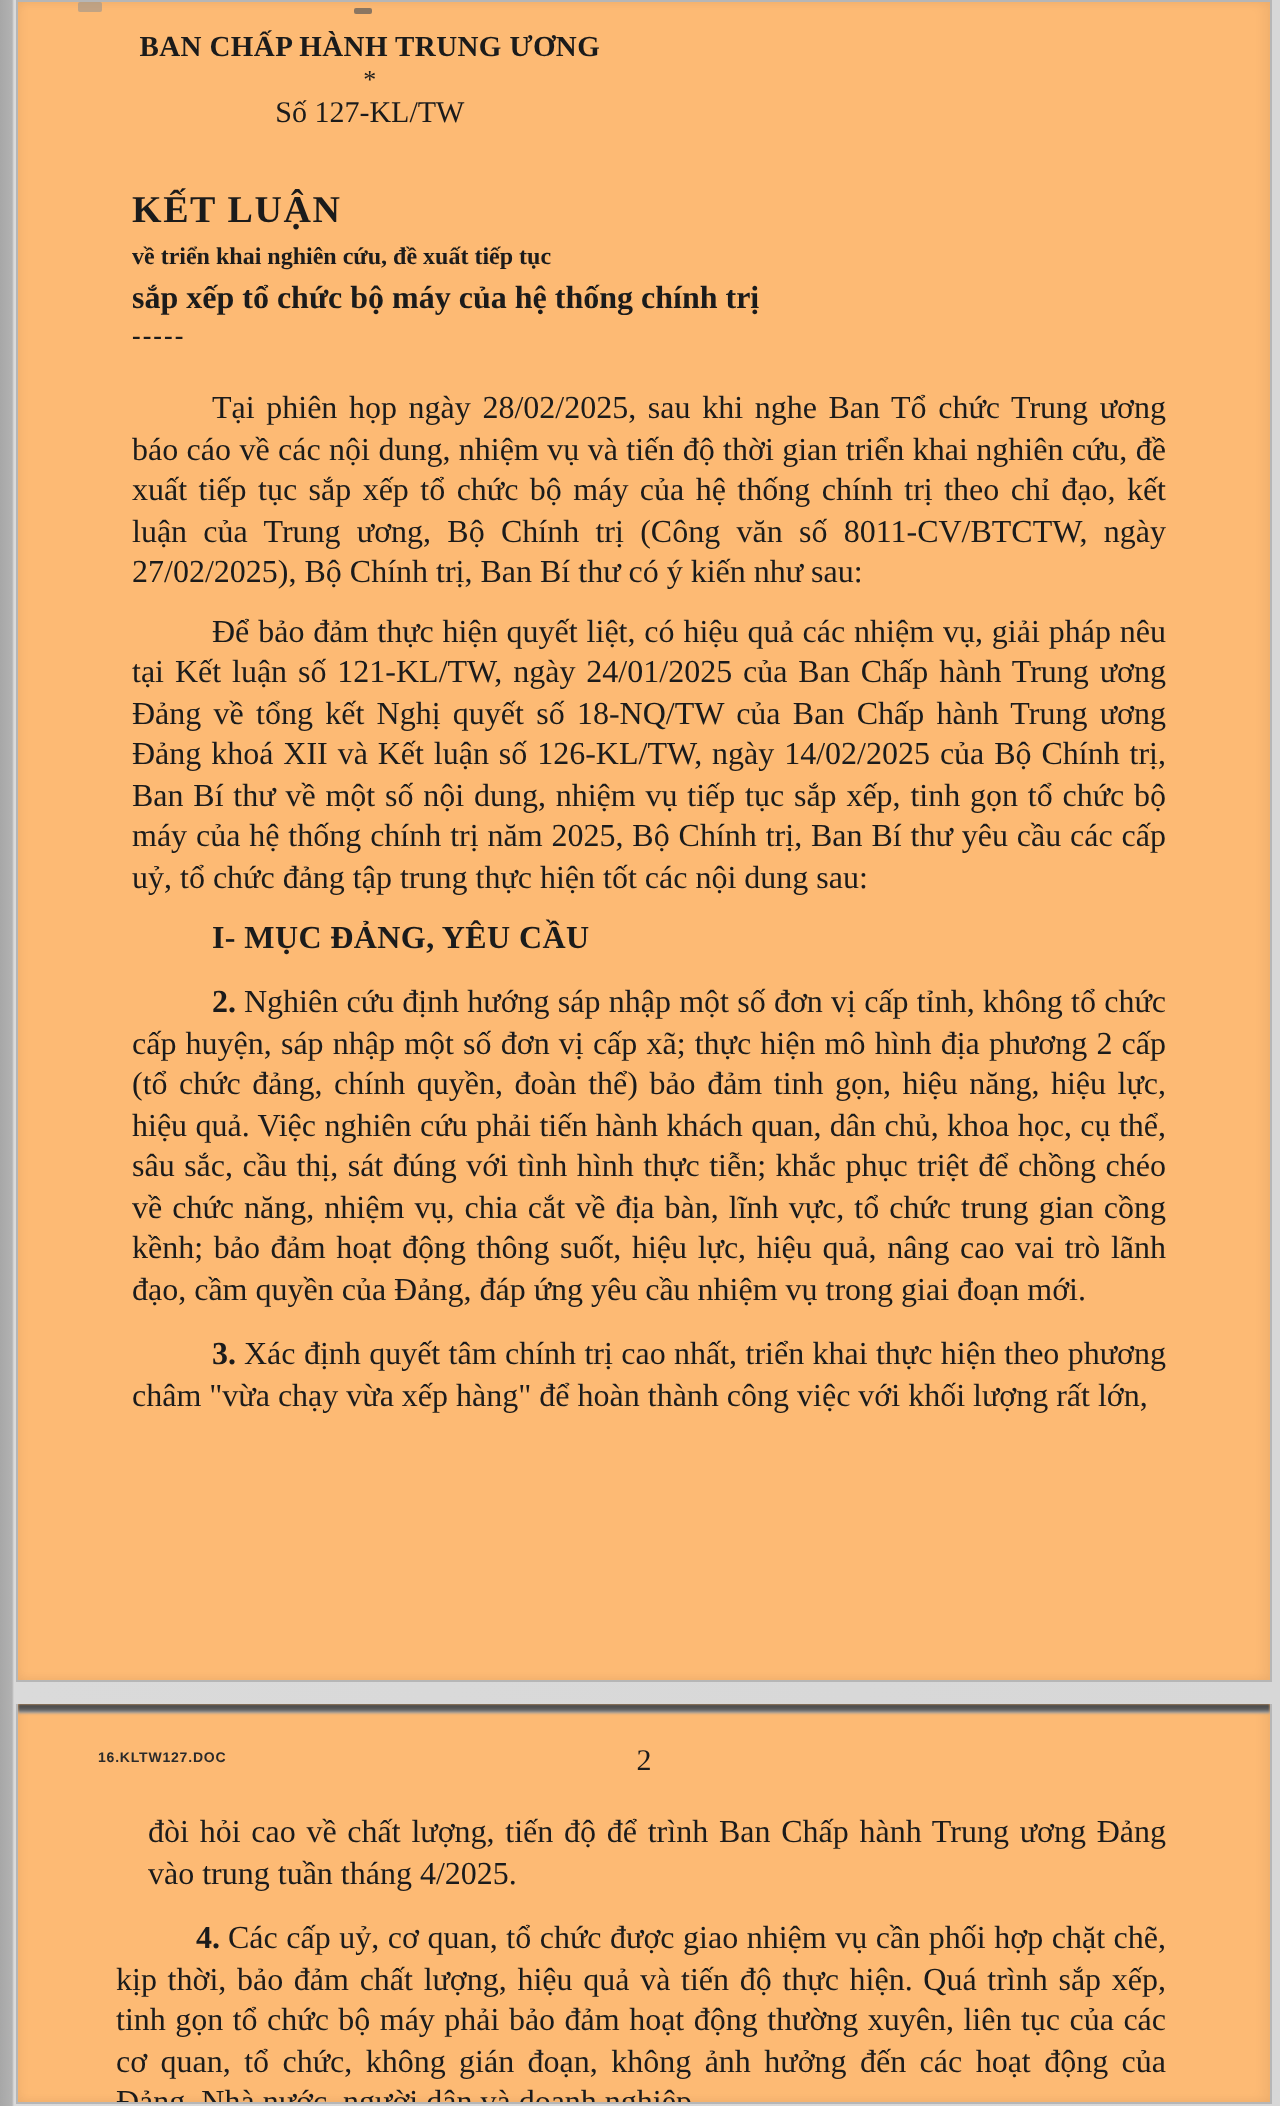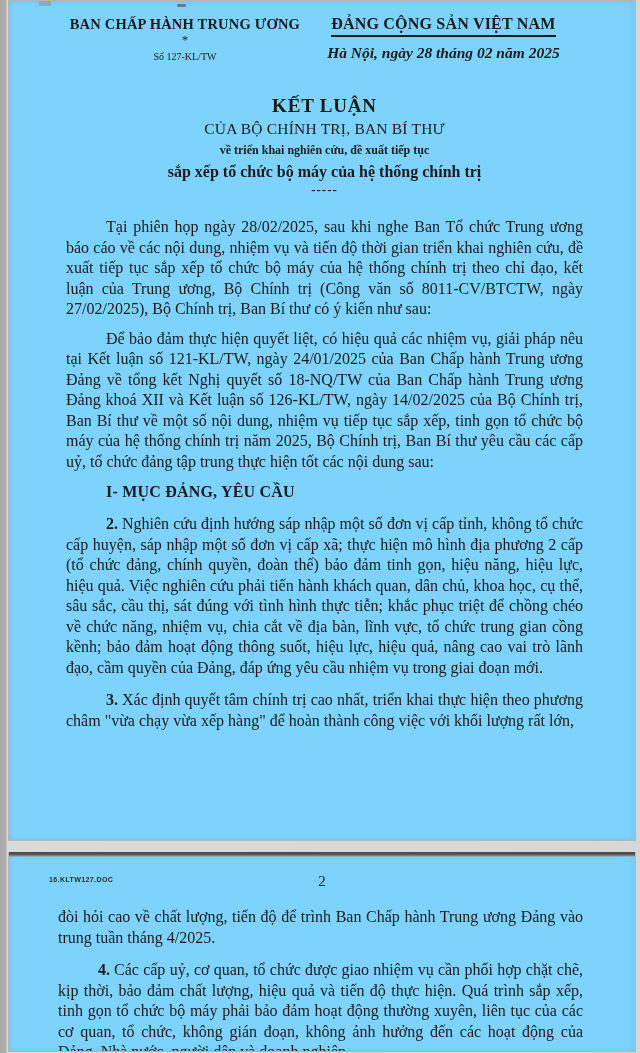--- a/index.html
+++ b/index.html
@@ -6,21 +6,21 @@
   html,body { width:640px; height:1053px; overflow:hidden; }
   body{
     background:linear-gradient(to right,#a7a7a7 0px,#b2b2b2 6px,#dadada 7px,#d7d7d7 100%);
     font-family:"Liberation Serif","DejaVu Serif",serif;
     color:#1b1b1b;
     position:relative;
   }
   .page{
     margin-left:8px;
     width:628px;
-    background:#7dd3fc;
+    background:#fdba74;
     border:1px solid #b6b6b6;
     position:relative;
     box-shadow:inset -3px 0 6px rgba(0,0,0,0.05), inset 2px 0 4px rgba(0,0,0,0.04);
   }
   .page-1{ height:841px; overflow:hidden; }
   .page-gap{ height:11px; }
   .page-2{ height:200px; overflow:hidden; border-top:none; }
   .page-2::before{
     content:"";
     display:block;
@@ -29,42 +29,42 @@
     filter:blur(.4px);
   }
   .content{ padding:8px 52px 0 57px; }
 
   
   .doc-header{ display:flex; }
   .hdr-left{ width:46%; text-align:center; padding-top:6px; }
   .hdr-right{ width:54%; text-align:center; padding-top:4px; }
   .issuer{ font-weight:bold; font-size:14.5px; line-height:18px; letter-spacing:.2px; }
   .star{ font-size:13px; line-height:13px; }
-  .doc-number{ font-size:10px; line-height:20px; margin-top:1px; }
+  .doc-number{ font-size:15px; line-height:20px; margin-top:1px; }
   .party-name{ display:inline-block; font-weight:bold; font-size:16px; line-height:21px; letter-spacing:.2px;
                border-bottom:2px solid #1b1b1b; padding-bottom:1px; }
   .place-date{ font-style:italic; font-weight:600; font-size:15.5px; line-height:20px; margin-top:6px; }
 
   
-  .title-block{ text-align:center; margin-top:27px; }
+  .title-block{ margin-top:27px; }
   .doc-title{ font-weight:bold; font-size:19px; line-height:24px; letter-spacing:.8px; }
   .doc-subtitle1{ font-size:15.5px; line-height:22px; letter-spacing:.2px; }
   .doc-subtitle2{ font-weight:bold; font-size:12px; line-height:21px;font-family:Liberation Serif, serif; }
   .doc-subtitle3{ font-weight:bold; font-size:16px; line-height:22px; }
   .separator{ font-weight:bold; font-size:13px; line-height:14px; letter-spacing:1px; }
 
   
   .para{
     font-size:16px; line-height:20.5px;
     text-align:justify;
     text-indent:40px;
     margin-top:9px;
   }
   .para.first{ margin-top:20px; }
-  .para.no-indent{ text-indent:0; }
+  .para.no-indent{ text-indent:0;margin-left:16px; }
   .section-heading{
     font-weight:bold; font-size:16px; line-height:20px;
     margin-top:10px; margin-left:40px; letter-spacing:.2px;
   }
   .item{ margin-top:12px; }
   .pnum{ font-weight:bold; margin-right:4px; }
 
   
   .p2-header{ position:relative; height:20px; margin-top:14px; }
   .doc-ref{
@@ -88,31 +88,24 @@
   <span class="artifact a1"></span>
   <span class="artifact a2"></span>
   <div class="content">
 
     <div class="doc-header">
       <div class="hdr-left">
         <div class="issuer">BAN CHẤP HÀNH TRUNG ƯƠNG</div>
         <div class="star">*</div>
         <div class="doc-number">Số 127-KL/TW</div>
       </div>
-      <div class="hdr-right">
-        <div>
-          <span class="party-name">ĐẢNG CỘNG SẢN VIỆT NAM</span>
-        </div>
-        <div class="place-date">Hà Nội, ngày 28 tháng 02 năm 2025</div>
-      </div>
     </div>
 
     <div class="title-block">
       <div class="doc-title">KẾT LUẬN</div>
-      <div class="doc-subtitle1">CỦA BỘ CHÍNH TRỊ, BAN BÍ THƯ</div>
       <div class="doc-subtitle2">về triển khai nghiên cứu, đề xuất tiếp tục</div>
       <div class="doc-subtitle3">sắp xếp tổ chức bộ máy của hệ thống chính trị</div>
       <div class="separator">-----</div>
     </div>
 
     <p class="para first">Tại phiên họp ngày 28/02/2025, sau khi nghe Ban Tổ chức Trung ương báo cáo về các nội dung, nhiệm vụ và tiến độ thời gian triển khai nghiên cứu, đề xuất tiếp tục sắp xếp tổ chức bộ máy của hệ thống chính trị theo chỉ đạo, kết luận của Trung ương, Bộ Chính trị (Công văn số 8011-CV/BTCTW, ngày 27/02/2025), Bộ Chính trị, Ban Bí thư có ý kiến như sau:</p>
     <p class="para">Để bảo đảm thực hiện quyết liệt, có hiệu quả các nhiệm vụ, giải pháp nêu tại Kết luận số 121-KL/TW, ngày 24/01/2025 của Ban Chấp hành Trung ương Đảng về tổng kết Nghị quyết số 18-NQ/TW của Ban Chấp hành Trung ương Đảng khoá XII và Kết luận số 126-KL/TW, ngày 14/02/2025 của Bộ Chính trị, Ban Bí thư về một số nội dung, nhiệm vụ tiếp tục sắp xếp, tinh gọn tổ chức bộ máy của hệ thống chính trị năm 2025, Bộ Chính trị, Ban Bí thư yêu cầu các cấp uỷ, tổ chức đảng tập trung thực hiện tốt các nội dung sau:</p>
 
     <div class="section-heading">I- MỤC ĐẢNG, YÊU CẦU</div>
 

